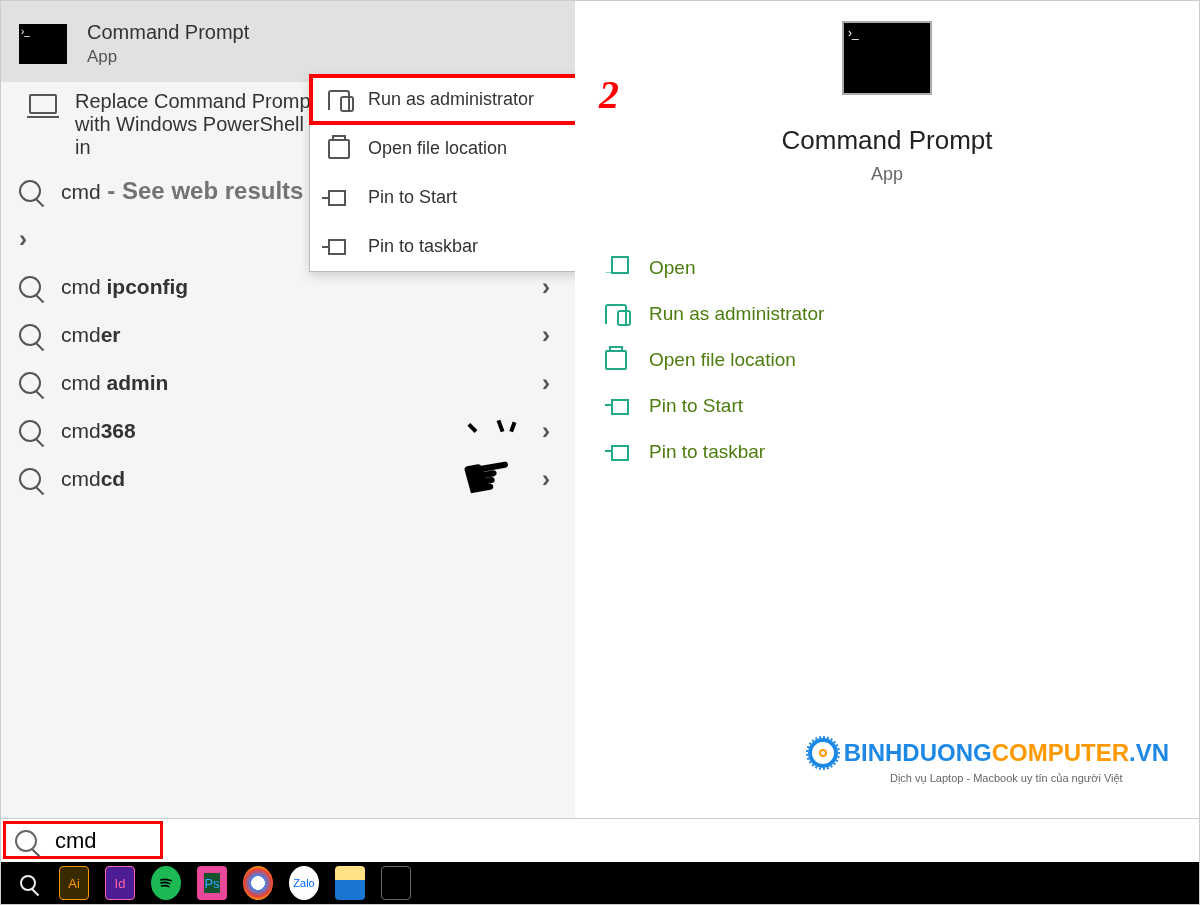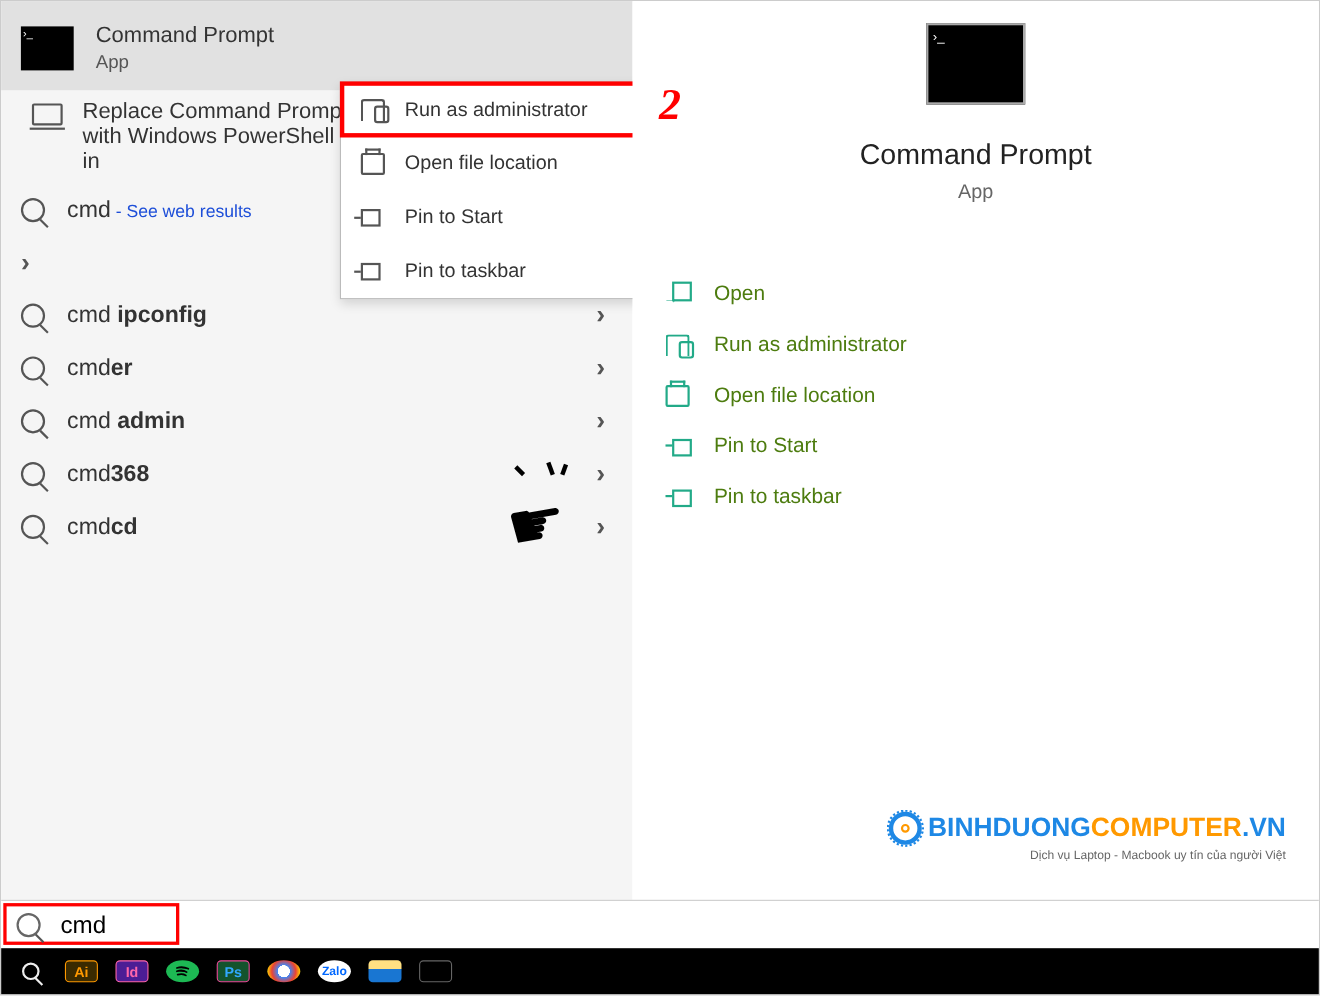--- a/index.html
+++ b/index.html
@@ -16,21 +16,21 @@
   .section-head { font-size: 17px; color:#666; padding: 18px 18px 10px 18px; }
   .setting-row { display:flex; align-items:flex-start; gap:18px; padding: 8px 18px 8px 28px; font-size: 20px; color:#333;}
   .laptop-glyph { width:28px; height:20px; border:2px solid #555; border-radius:2px; margin-top:4px; position:relative;}
   .laptop-glyph::after{content:""; position:absolute; bottom:-6px; left:-4px; right:-4px; height:2px; background:#555;}
 
   .web-row { display:flex; align-items:center; justify-content:space-between; padding: 10px 25px 10px 18px; font-size:21px; color:#333;}
   .web-row .l { display:flex; align-items:center; gap:20px;}
   .mag { width:22px; height:22px; border:2px solid #555; border-radius:50%; position:relative;}
   .mag::after{content:""; position:absolute; width:10px; height:2px; background:#555; bottom:-4px; right:-6px; transform:rotate(45deg);}
   .chev { font-size:24px; color:#555; font-weight:bold;}
-  .grey-sub{ color:#1d4ed8; font-size:16px;}
+  .grey-sub{ color:#737373; font-size:24px;font-weight:bold;}
 
   
   .ctx-menu { position:absolute; left:308px; top:73px; width:275px; background:#fff; border:1px solid #bbb; box-shadow:0 4px 10px rgba(0,0,0,.15); }
   .ctx-item { display:flex; align-items:center; gap:18px; padding: 14px 18px; font-size:18px; color:#333;}
   .ctx-item.hl { outline: 4px solid #f00; outline-offset:-3px;}
   .ctx-ic { width:22px; height:20px; position:relative; }
   .ic-admin { border:2px solid #555; border-radius:3px 3px 0 0; border-bottom:none;}
   .ic-admin::after{content:""; position:absolute; right:-6px; bottom:-2px; width:10px; height:12px; border:2px solid #555; border-radius:3px;}
   .ic-folder { border:2px solid #555; border-radius:2px;}
   .ic-folder::before{content:""; position:absolute; top:-6px; left:2px; width:10px; height:4px; border:2px solid #555; border-bottom:none;}
@@ -57,37 +57,37 @@
   .g-pin::after{content:""; position:absolute; left:0; top:8px; width:6px; height:2px; background:#2a8;}
 
   
   .anno { position:absolute; color:#f00; font-size:40px; font-weight:bold; font-family:serif; font-style:italic;}
   .cursor-hand { position:absolute; left:460px; top:440px; font-size:60px; color:#000; transform:rotate(-10deg);}
   .cursor-hand::before{content:""; position:absolute; top:-18px; right:4px; width:4px; height:12px; background:#000; transform:rotate(-10deg);}
   .cursor-hand::after{content:""; position:absolute; top:-14px; right:-8px; width:4px; height:10px; background:#000; transform:rotate(30deg);}
   .spark{position:absolute; width:4px; height:10px; background:#000;}
 
   
-  .wm { position:absolute; right:30px; bottom:120px; text-align:right;}
+  .wm { position:absolute; right:30px; bottom:120px; text-align:center;}
   .wm .l1 { font-size:24px; font-weight:bold; display:flex; align-items:center; gap:6px;}
   .wm .gear{ width:30px; height:30px; border:4px solid #1e88e5; border-radius:50%; position:relative; display:inline-block;}
   .wm .gear::before{content:""; position:absolute; inset:-6px; border:2px dotted #1e88e5; border-radius:50%;}
   .wm .gear::after{content:""; position:absolute; inset:7px; border:2px solid #f90; border-radius:50%;}
   .wm .blue{color:#1e88e5;}
   .wm .orange{color:#f90;}
   .wm .l2{ font-size:11px; color:#666; margin-top:4px; margin-left:36px;}
 
   
   .search-bar { position:absolute; left:0; bottom:42px; right:0; height:44px; background:#fff; border-top:1px solid #ccc; display:flex; align-items:center; padding-left:14px;}
   .search-bar .mag{ border-color:#666;}
   .search-input { border:none; outline:none; font-size:22px; margin-left:18px; background:transparent; width:110px;}
   .sb-hl{ position:absolute; left:2px; top:2px; width:160px; height:38px; border:3px solid #f00;}
 
   .taskbar { position:absolute; left:0; bottom:0; right:0; height:42px; background:#000; display:flex; align-items:center; gap:16px; padding-left:12px;}
-  .tb-ic { width:30px; height:20px; border-radius:4px; display:flex; align-items:center; justify-content:center; font-size:13px; font-weight:bold;}
+  .tb-ic { width:30px; height:34px; border-radius:4px; display:flex; align-items:center; justify-content:center; font-size:13px; font-weight:normal;}
   .tb-mag .mag{border-color:#eee; width:16px; height:16px;}
   .tb-mag .mag::after{background:#eee;}
 </style>
 </head>
 <body>
 
 <div class="left-panel">
   <div class="best-match">
     <div class="cmd-icon-large"></div>
     <div class="bm-text">
@@ -220,18 +220,18 @@
   <div class="tb-ic tb-mag">
       <span class="mag"></span>
     </div>
   <div class="tb-ic" style="background:#3a2a00;color:#f90;border:1px solid #f90;">Ai</div>
   <div class="tb-ic" style="background:#4c1d95;color:#f6a;border:1px solid #f6a;">Id</div>
   <div class="tb-ic" style="background:#1db954;border-radius:50%;">
     <svg width="18" height="18" viewBox="0 0 24 24">
         <path fill="#000" d="M5 8c5-2 10-1 14 1M5 12c5-2 9-1 12 1M6 16c4-1 7-1 10 1" stroke="#000" stroke-width="2" stroke-linecap="round"></path>
       </svg>
   </div>
-  <div class="tb-ic" style="background:#14532d;color:#31a8ff;border:1px solid #ec4899;">Ps</div>
+  <div class="tb-ic" style="background:#14532d;color:#31a8ff;border:7px solid #ec4899;">Ps</div>
   <div class="tb-ic" style="background:radial-gradient(circle,#fff 30%,#4285f4 31%,#ea4335 60%,#fbbc05 80%,#34a853 100%);border-radius:50%;"></div>
   <div class="tb-ic" style="background:#fff;border-radius:50%;color:#0068ff;font-size:11px;">Zalo</div>
   <div class="tb-ic" style="background:linear-gradient(#ffe082 40%,#1976d2 41%);"></div>
   <div class="tb-ic" style="background:#000;border:1px solid #666;"></div>
 </div>
 
 </body></html>

